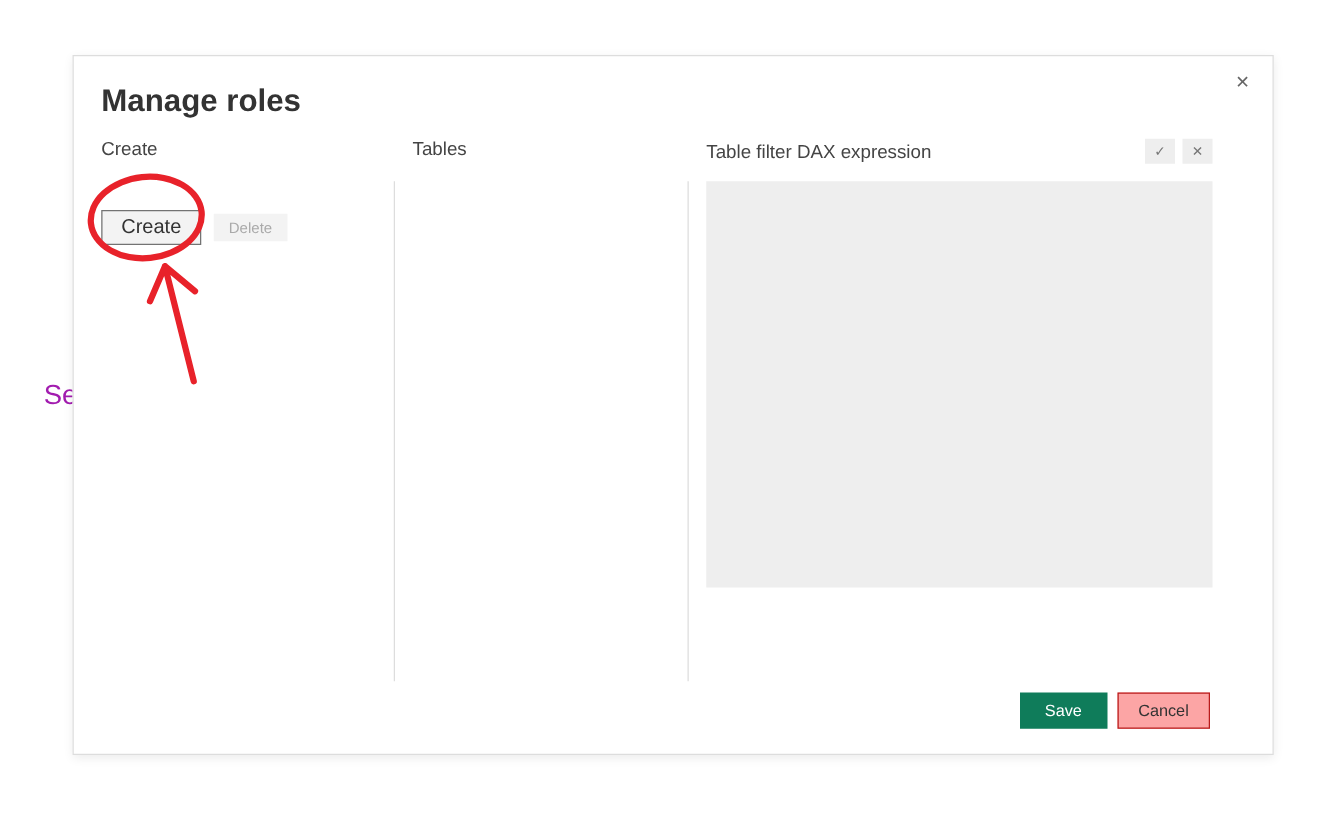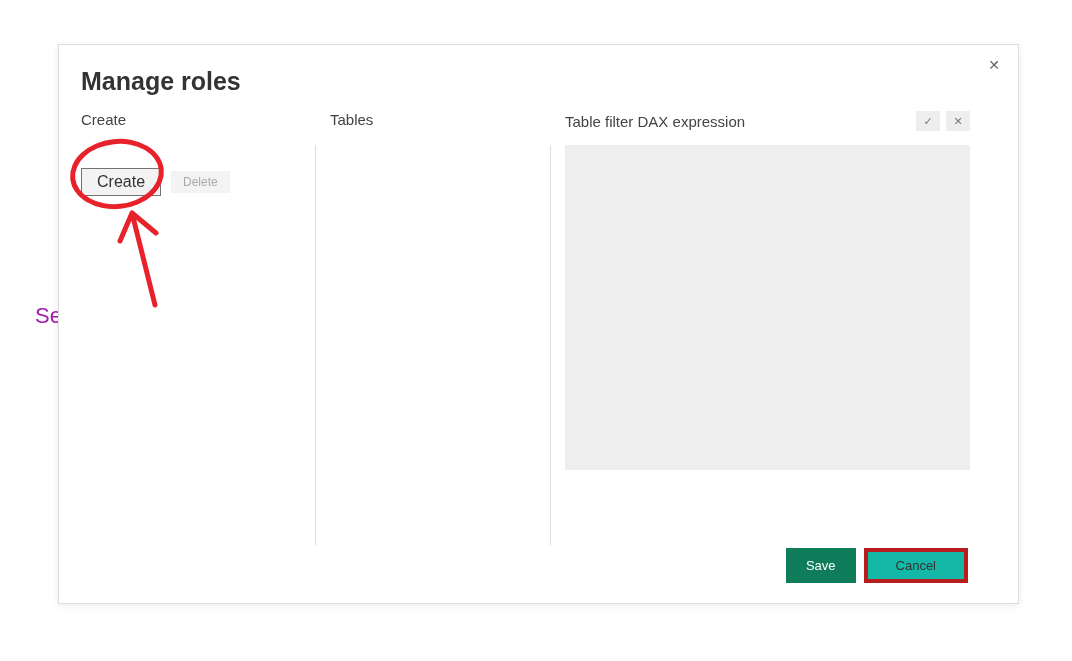--- a/index.html
+++ b/index.html
@@ -142,25 +142,25 @@
     .btn-save {
       background: #0f7c5a;
       color: #fff;
       border: none;
       font-size: 13px;
       padding: 6px 20px;
       cursor: pointer;
       font-family: inherit;
     }
     .btn-cancel {
-      background: #14b8a6;
-      color: #333;
-      border: 4px solid #b91c1c;
+      background: #fca5a5;
+      color: #333;
+      border: 1px solid #b91c1c;
       font-size: 13px;
-      padding: 6px 28px;
+      padding: 6px 16px;
       cursor: pointer;
       font-family: inherit;
     }
     .annotation {
       position: absolute;
       pointer-events: none;
     }
     .red-circle {
       left: 70px;
       top: 139px;

